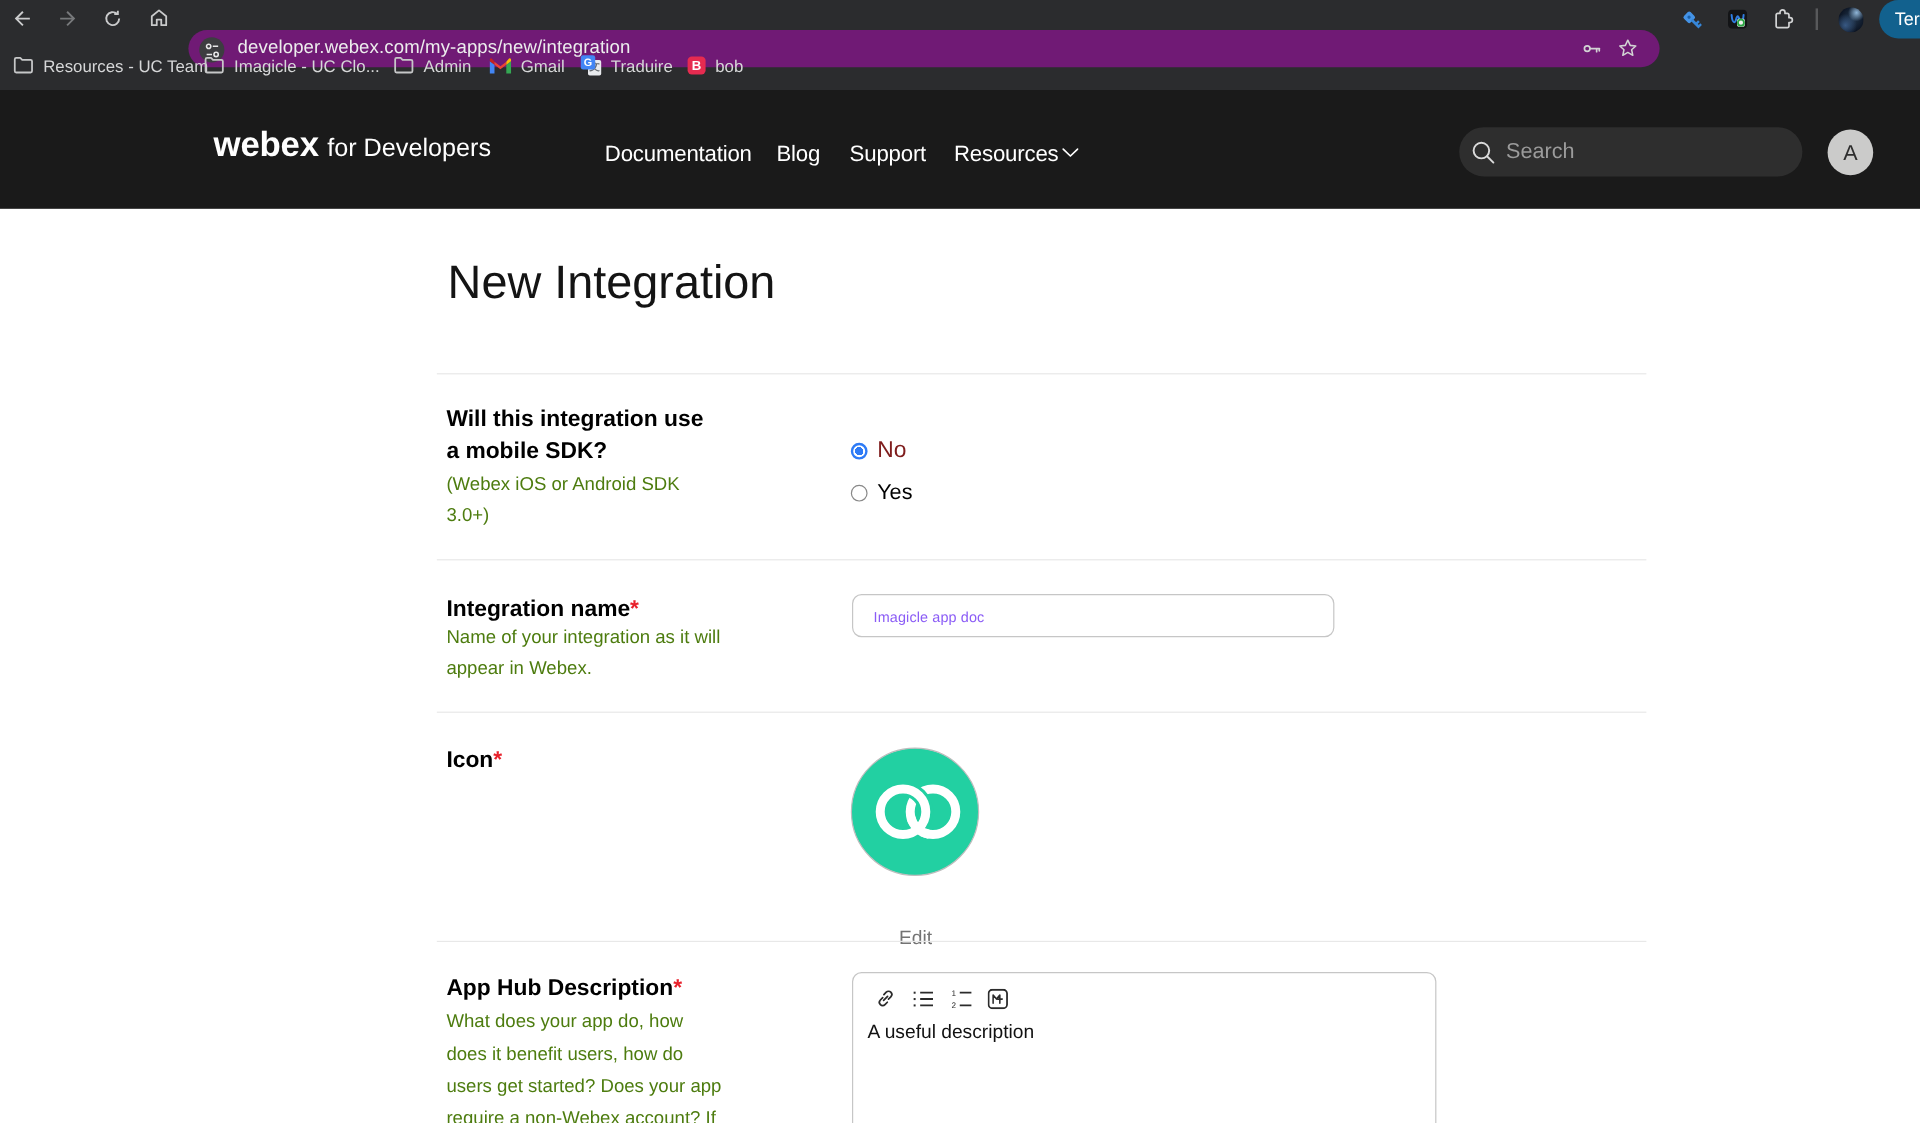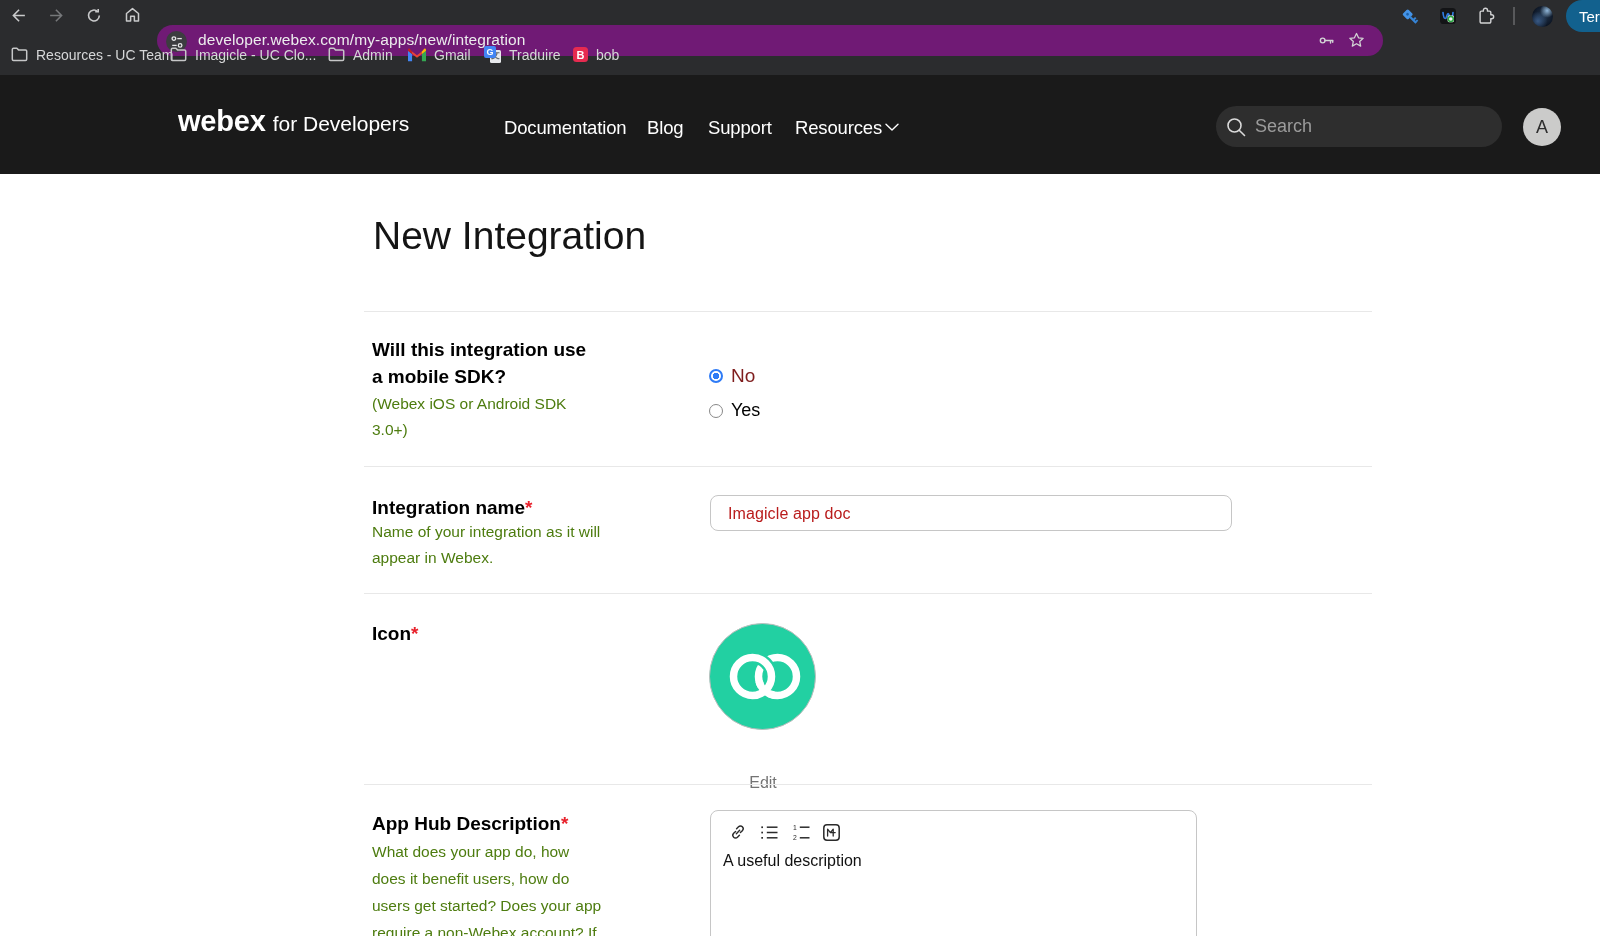--- a/index.html
+++ b/index.html
@@ -18,21 +18,21 @@
 .nav { position:absolute; top:117px; color:#fff; font-size:18.5px; letter-spacing:-0.15px; }
 #search { position:absolute; left:1216px; top:106px; width:286px; height:41px; background:#2e2e2e; border-radius:21px; display:flex; align-items:center; }
 #hava { position:absolute; left:1523px; top:108px; width:38px; height:38px; border-radius:50%; background:#cbcbca; color:#2e2e2e; font-size:18px; display:flex; align-items:center; justify-content:center; }
 h1 { position:absolute; left:373px; top:214px; font-size:39px; font-weight:400; color:#141414; letter-spacing:0px; }
 .sect { position:absolute; left:372px; }
 .shead { font-size:19px; font-weight:700; color:#000; line-height:27px; }
 .shead .req { color:#e8222c; }
 .sdesc { font-size:15.5px; color:#4d7c0f; line-height:26px; margin-top:1px; }
 .divider { position:absolute; left:364px; width:1008px; height:1px; background:#e8e8e8; }
 .radio { flex:none; width:14px; height:14px; border-radius:50%; }
-input.txt { width:522px; height:36px; border:1px solid #c6c6c6; border-radius:8px; font-size:16px; color:#b91c1c; padding:2px 17px 0; letter-spacing:0.1px; font-family:"Liberation Sans", sans-serif; background:#fff; outline:none; }
+input.txt { width:402px; height:36px; border:1px solid #c6c6c6; border-radius:8px; font-size:12px; color:#8b5cf6; padding:2px 17px 0; letter-spacing:0.1px; font-family:"Liberation Sans", sans-serif; background:#fff; outline:none; }
 </style>
 </head>
 <body>
 
 <div id="chrome">
 
   <div class="cicon" style="left:12px; top:8px; width:14px; height:14px;">
     <svg width="15" height="15" viewBox="0 0 15 15">
         <path d="M7.6 1.4 L1.5 7.5 L7.6 13.6 M1.9 7.5 H13.8" stroke="#c9cacb" stroke-width="1.7" fill="none" stroke-linejoin="miter"></path>
       </svg>

